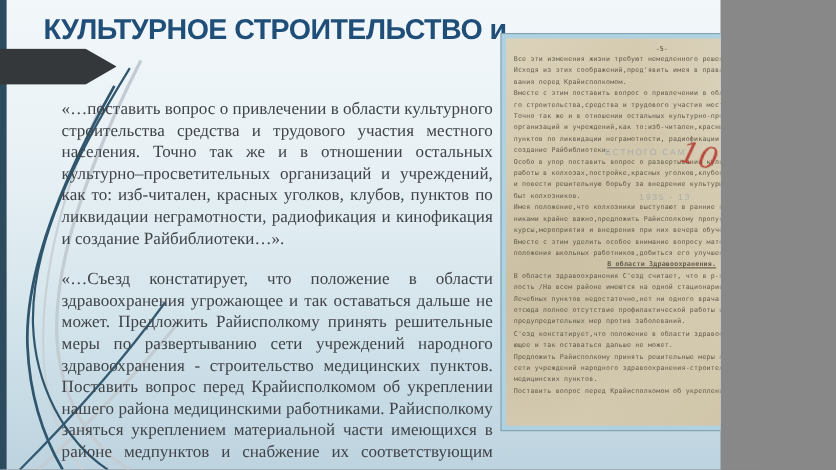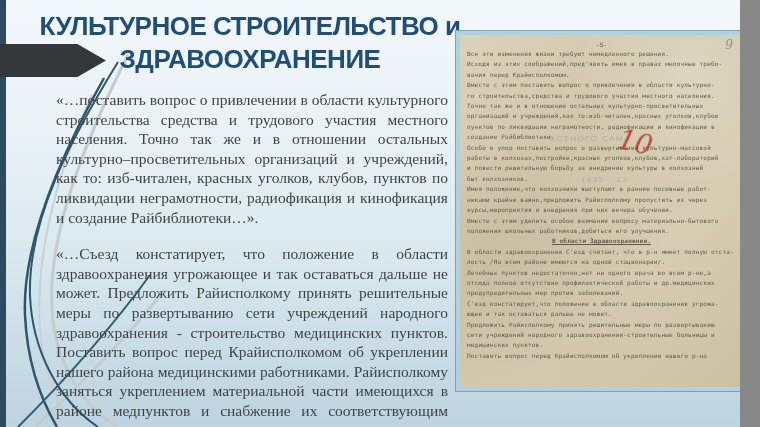--- a/index.html
+++ b/index.html
@@ -1,18 +1,18 @@
 <!DOCTYPE html>
 <html><head>
 <meta charset="utf-8">
 <style>
   html,body{margin:0;padding:0;background:#888;}
   .slide{
     position:relative;
-    width:740px;height:427px;
+    width:655px;height:427px;
     overflow:hidden;
     background:linear-gradient(180deg,#f2f7fa 0%,#eaf2f6 30%,#d9e8ee 60%,#c7dbe5 85%,#bdd3df 100%);
     font-family:"Liberation Sans",sans-serif;
   }
   .left-bar{
     position:absolute;left:0;top:0;width:6px;height:427px;
     background:#2d4b5e;z-index:6;
   }
   .swoosh{position:absolute;left:0;top:0;z-index:1;}
   .arrow{
@@ -94,21 +94,20 @@
     <path d="M118,62 C70,140 28,220 30,295 C32,350 58,400 98,427" stroke="#2f566d" stroke-width="2" fill="none"></path>
     <path d="M104,78 C58,160 22,245 25,315 C27,360 40,398 57,427" stroke="#2f566d" stroke-width="2.5" fill="none"></path>
     <path d="M150,275 C110,330 60,385 18,427" stroke="#335a72" stroke-width="2" fill="none"></path>
   </svg>
 
   <div class="left-bar"></div>
   <div class="arrow"></div>
 
   <div class="title">
     <div>КУЛЬТУРНОЕ СТРОИТЕЛЬСТВО и</div>
-    <div>ЗДРАВООХРАНЕНИЕ</div>
   </div>
 
   <div class="quotes">
     <p>«…поставить вопрос о привлечении в области культурного строительства средства и трудового участия местного населения. Точно так же и в отношении остальных культурно–просветительных организаций и учреждений, как то: изб-читален, красных уголков, клубов, пунктов по ликвидации неграмотности, радиофикация и кинофикация и создание Райбиблиотеки…».</p>
     <p>«…Съезд констатирует, что положение в области здравоохранения угрожающее и так оставаться дальше не может. Предложить Райисполкому принять решительные меры по развертыванию сети учреждений народного здравоохранения - строительство медицинских пунктов. Поставить вопрос перед Крайисполкомом об укреплении нашего района медицинскими работниками. Райисполкому заняться укреплением материальной части имеющихся в районе медпунктов и снабжение их соответствующим инвентарем и инструментами…».</p>
   </div>
 
   <div class="doc-frame">
     <div class="doc-paper">
       <div class="red-mark">10</div>

